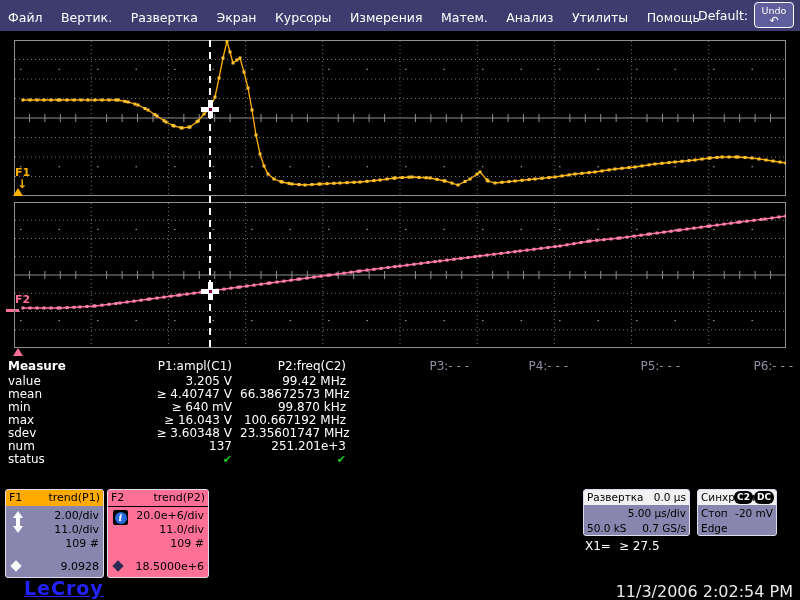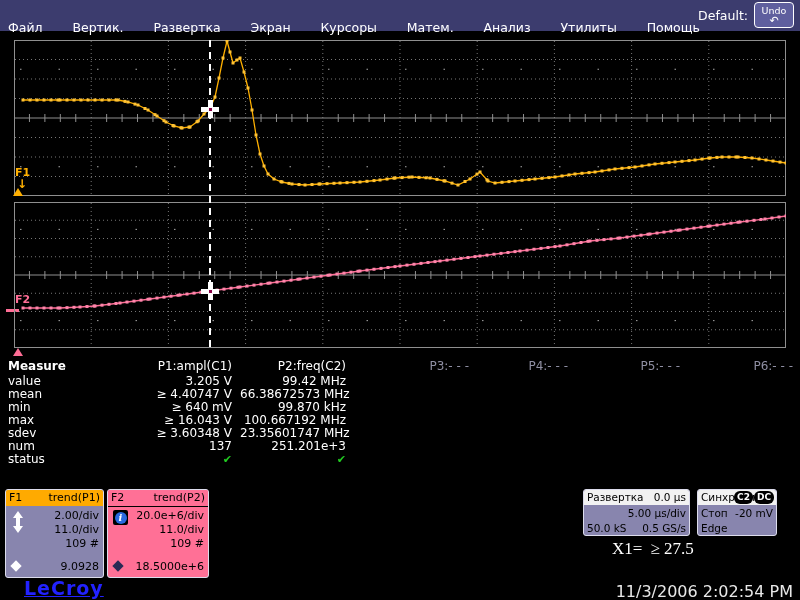--- a/index.html
+++ b/index.html
@@ -1,20 +1,20 @@
 <!DOCTYPE html>
 <html><head>
 <meta charset="utf-8">
 <style>
   html,body{margin:0;padding:0;background:#000;}
   #screen{position:relative;width:800px;height:600px;background:#000;overflow:hidden;
           font-family:"DejaVu Sans","Liberation Sans",sans-serif;}
   
   #menubar{position:absolute;left:0;top:0;width:800px;height:31px;background:#3c3c6e;}
-  #menu-items{position:absolute;left:8px;top:12px;width:692px;height:31px;display:flex;
+  #menu-items{position:absolute;left:8px;top:2px;width:692px;height:31px;display:flex;
               justify-content:space-between;align-items:center;}
   .menu-item{color:#fff;font-size:12.5px;line-height:31px;white-space:nowrap;cursor:default;}
   #default-label{position:absolute;right:52px;top:0;line-height:31px;color:#fff;font-size:12.5px;}
   #undo-btn{position:absolute;right:6px;top:2px;width:40px;height:26px;background:#5f5f9e;
             border:1px solid #fff;border-radius:4px;color:#fff;font-size:9.5px;text-align:center;line-height:11px;padding-top:2px;box-sizing:border-box;}
   #undo-btn .arrow{font-size:11px;line-height:10px;}
   
   #scope-stage{position:absolute;left:0;top:0;width:800px;height:600px;}
   #cursor-line{position:absolute;left:208px;top:40px;width:2px;height:310px;z-index:5;
      background:repeating-linear-gradient(180deg,#fff 0 7px,transparent 7px 12px);}
@@ -73,37 +73,38 @@
   #tr-box{left:697px;width:80px;}
   .shead{position:absolute;left:0;top:0;right:0;height:15px;line-height:15px;background:#f2f2f2;padding:0 3px;white-space:nowrap;}
   .shead .hl{float:left;}
   .shead .hr{float:right;}
   .srow{position:absolute;left:3px;right:3px;height:15px;line-height:15px;white-space:nowrap;}
   .srow .rl{float:left;}
   .srow .rr{float:right;}
   .badges{position:absolute;right:2px;top:1px;display:flex;}
   .badge{background:#000;color:#fff;font-size:9px;font-weight:bold;line-height:13px;padding:0 3px;border-radius:6px;margin-left:1px;}
   
-  #x1-readout{position:absolute;left:612px;top:539px;color:#fff;font-size:17px;font-family:Liberation Serif, serif;}
+  #x1-readout{position:absolute;left:585px;top:539px;color:#fff;font-size:12px;}
   #x1-readout span{margin-right:8px;}
   #logo{position:absolute;left:24px;top:577px;color:#2222ff;font-size:19px;font-weight:bold;text-decoration:underline;letter-spacing:1px;}
   #datetime{position:absolute;right:7px;top:582px;color:#e8e8e8;font-size:16px;}
 </style>
 </head>
 <body>
 
 <div id="screen">
 
   <div id="menubar">
     <div id="menu-items">
       <span class="menu-item">Файл</span>
       <span class="menu-item">Вертик.</span>
       <span class="menu-item">Развертка</span>
       <span class="menu-item">Экран</span>
       <span class="menu-item">Курсоры</span>
+      <span class="menu-item">Измерения</span>
       <span class="menu-item">Матем.</span>
       <span class="menu-item">Анализ</span>
       <span class="menu-item">Утилиты</span>
       <span class="menu-item">Помощь</span>
     </div>
     <span id="default-label">Default:</span>
     <div id="undo-btn">
       <div>Undo</div>
       <div class="arrow">↶</div>
     </div>
@@ -590,21 +591,21 @@
   <div class="sbox" id="tb-box">
     <div class="shead">
       <span class="hl">Развертка</span>
       <span class="hr">0.0 µs</span>
     </div>
     <div class="srow" style="top:16px">
       <span class="rr">5.00 µs/div</span>
     </div>
     <div class="srow" style="top:31px">
       <span class="rl">50.0 kS</span>
-      <span class="rr">0.5 GS/s</span>
+      <span class="rr">0.7 GS/s</span>
     </div>
   </div>
 
   <div class="sbox" id="tr-box">
     <div class="shead">
       <span class="hl">Синхрони</span>
       <span class="badges">
         <span class="badge">C2</span>
         <span class="badge">DC</span>
       </span>

